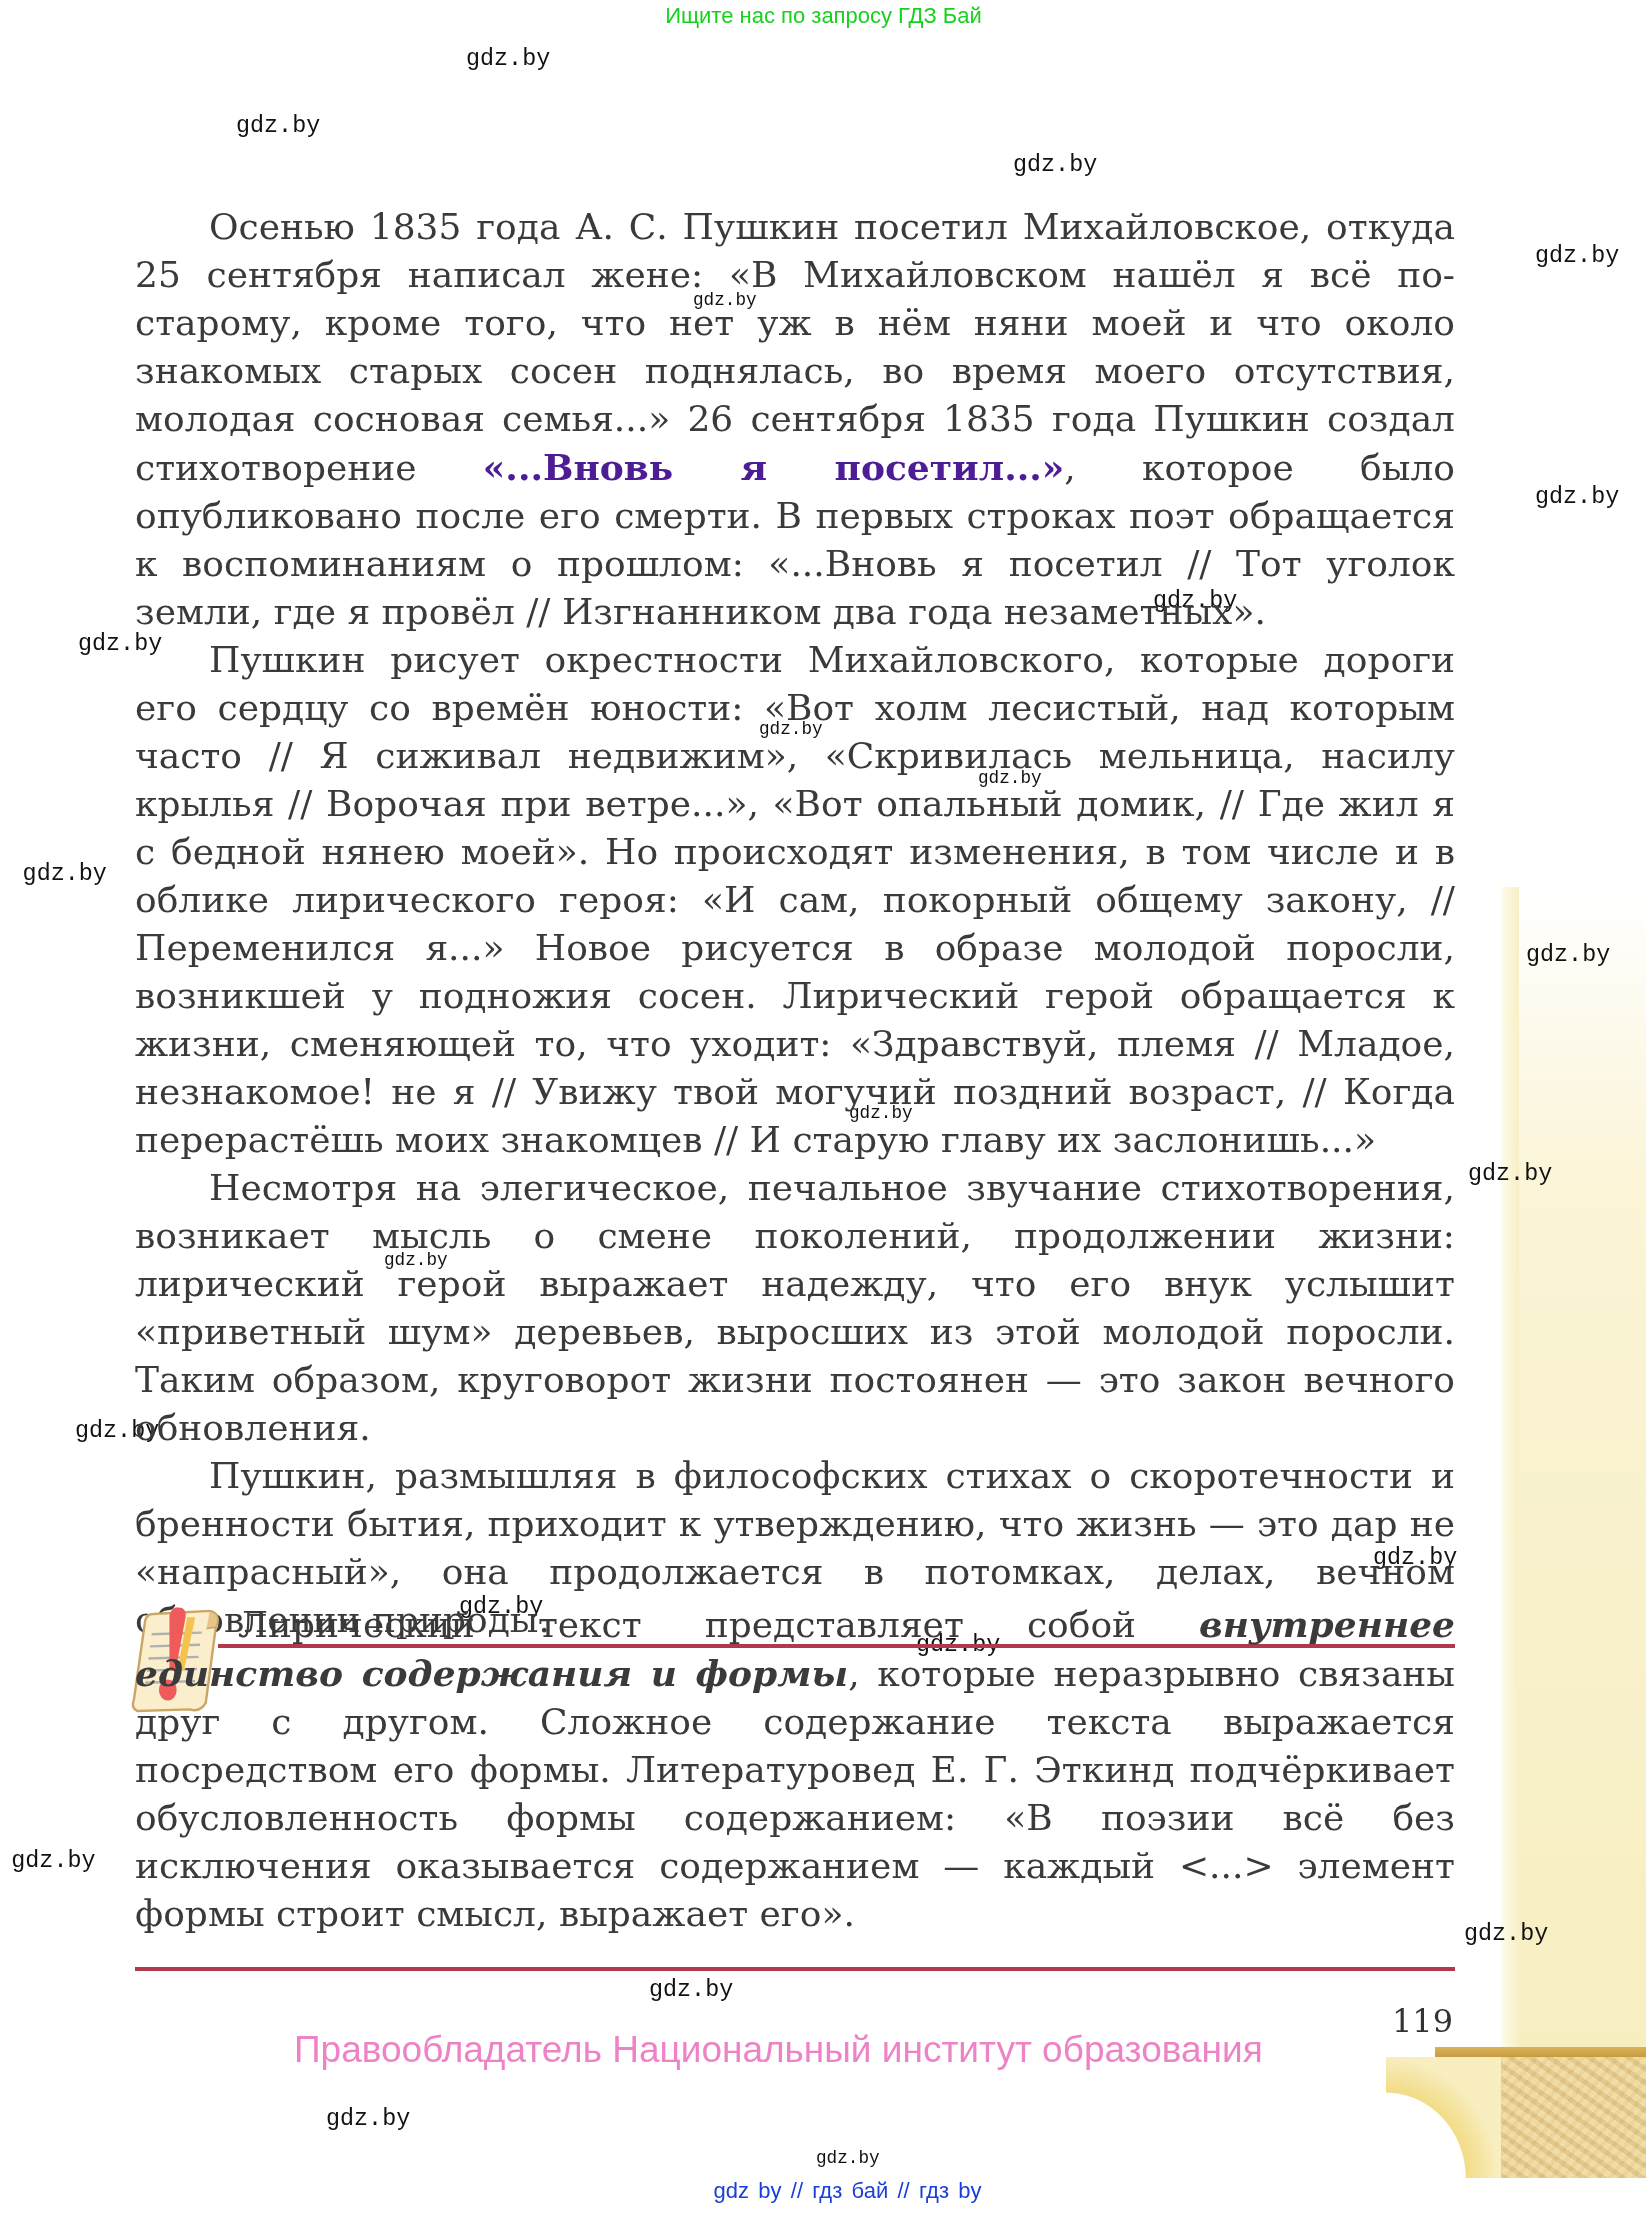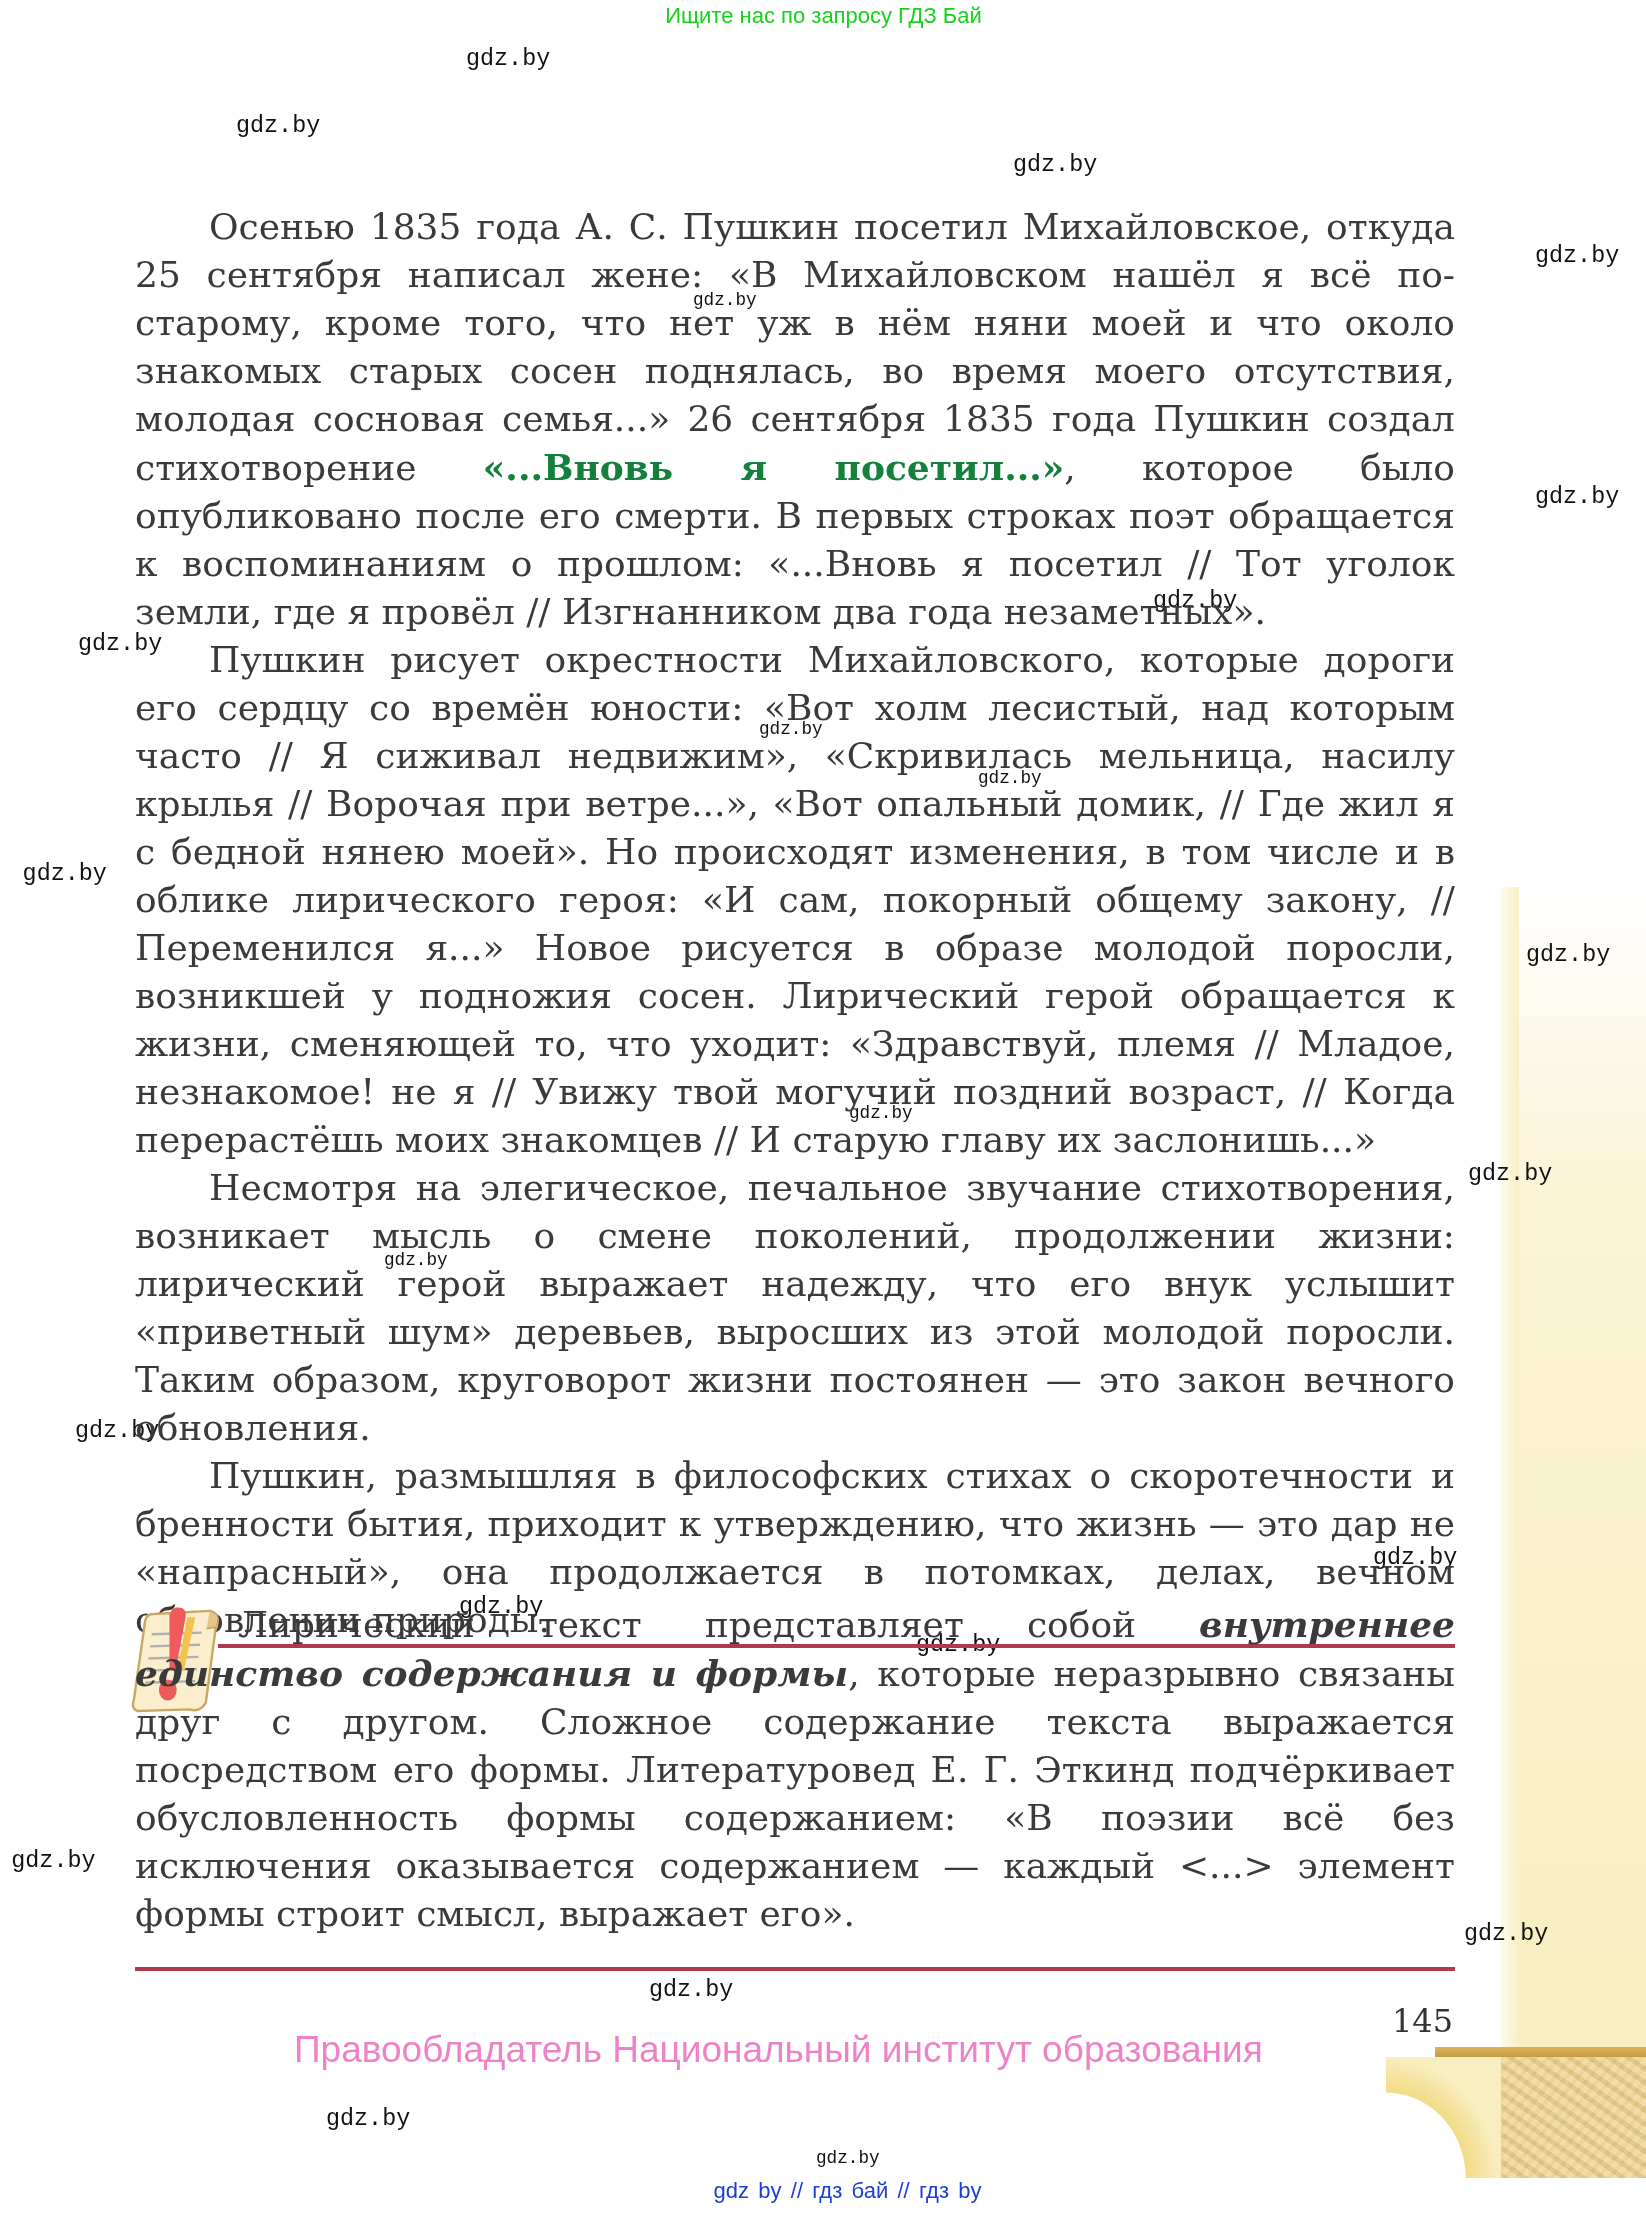--- a/index.html
+++ b/index.html
@@ -43,21 +43,21 @@
     font-size:23.4px; color:#111; white-space:nowrap; line-height:1;
   }
   .wm.small { font-size:17.7px; }
 
   .col {
     position:absolute; left:135px; width:1320px;
     font-size:36px; line-height:48px; text-align:justify;
     text-align-last:auto;
   }
   .col p { margin:0; text-indent:74px; }
-  .red { color:#15803d; font-weight:bold; }
+  .red { color:#4c1d95; font-weight:bold; }
   .ital { font-style:italic; font-weight:bold; }
 
   .rule {
     position:absolute; left:135px; width:1320px; height:4px; background:#b03a4c;
   }
   .rule.top { left:218px; width:1237px; }
 
   .scroll-icon {
     position:absolute; left:129px; top:1606px; width:97px; height:109px;
   }
@@ -137,16 +137,16 @@
   <path d="M58 2 Q72 0 70 14 L58 78 Q54 82 50 78 L50 12 Q52 4 58 2 Z" fill="#ef5b5b"></path>
   <ellipse cx="48" cy="104" rx="11" ry="13" fill="#ef5b5b"></ellipse>
 </svg>
 
 <div class="col" style="top:1600px">
   <p style="text-indent:103px"><span>Лирический текст представляет собой </span><span class="ital">внутреннее единство содержания и формы</span><span>, которые неразрывно связаны друг с другом. Сложное содержание текста выражается посредством его формы. Литературовед Е. Г. Эткинд подчёркивает обусловленность формы содержанием: «В поэзии всё без исключения оказывается содержанием — каждый &lt;...&gt; элемент формы строит смысл, выражает его».</span></p>
 </div>
 
 <div class="rule" style="top:1967px"></div>
 
-<div class="pagenum">145</div>
+<div class="pagenum">119</div>
 <div class="copyright">Правообладатель Национальный институт образования</div>
 <div class="bottomlinks">gdz by  //  гдз бай  //  гдз by</div>
 
 
 </body></html>

